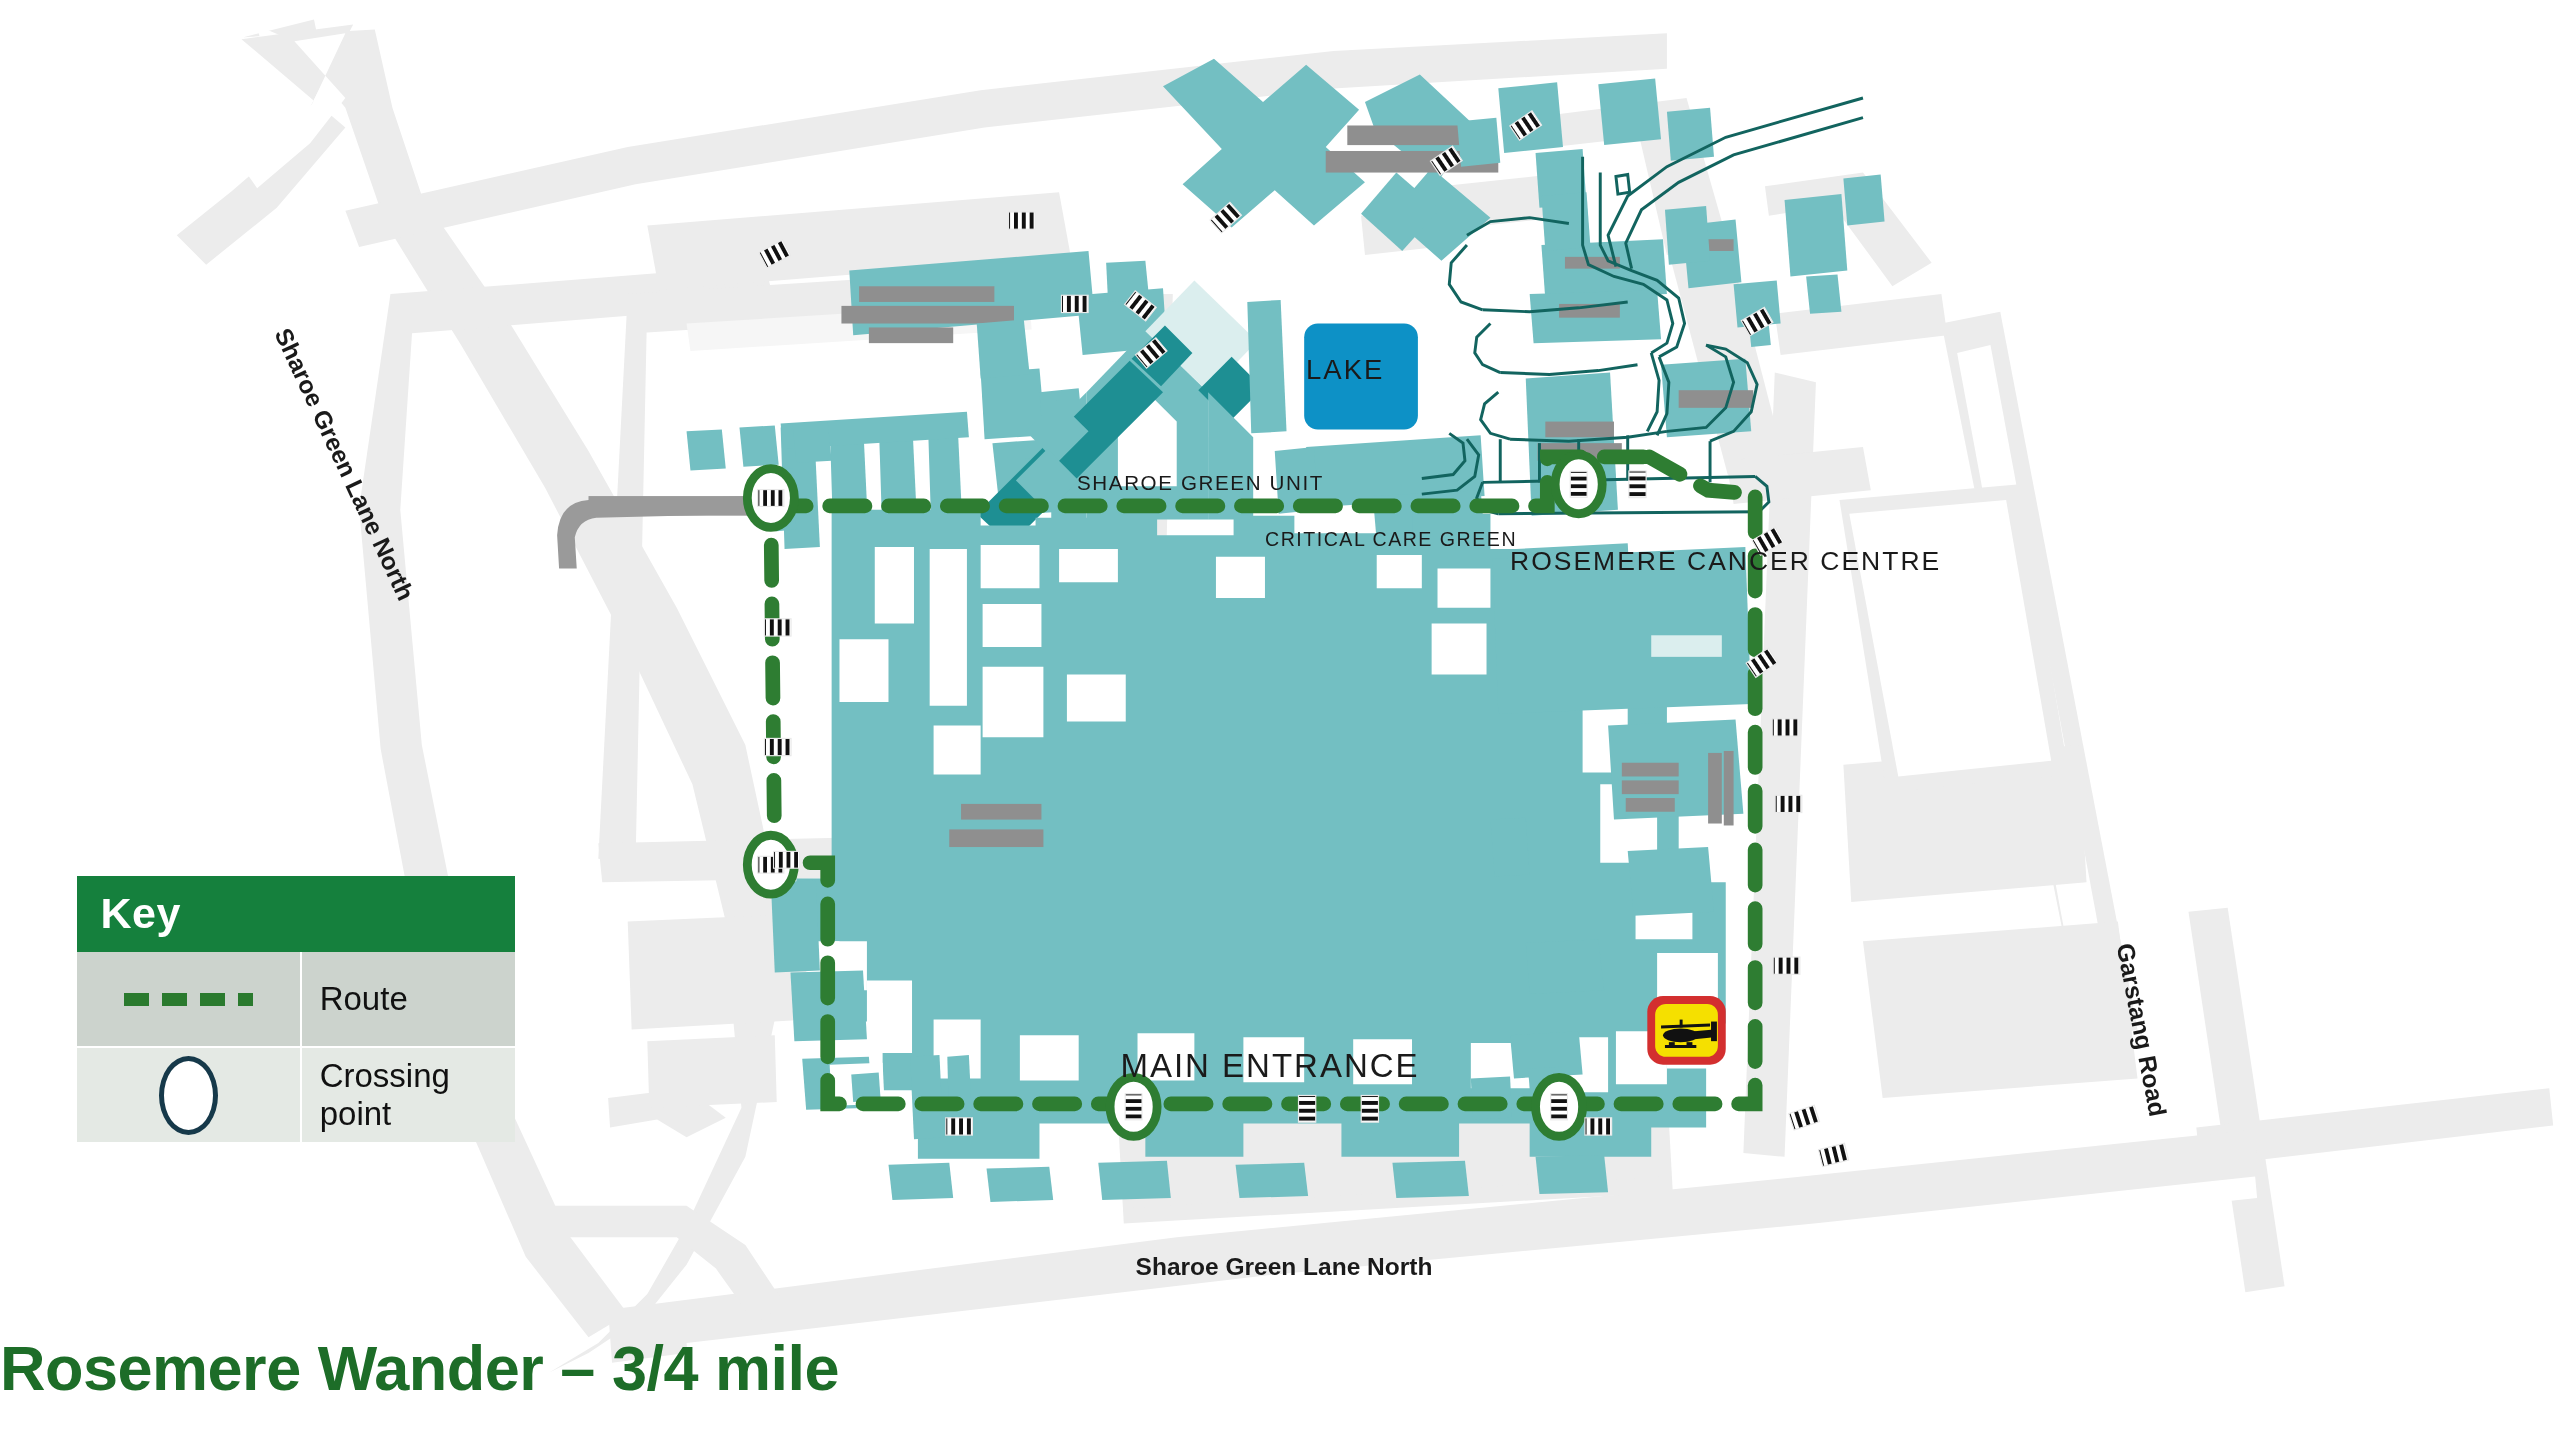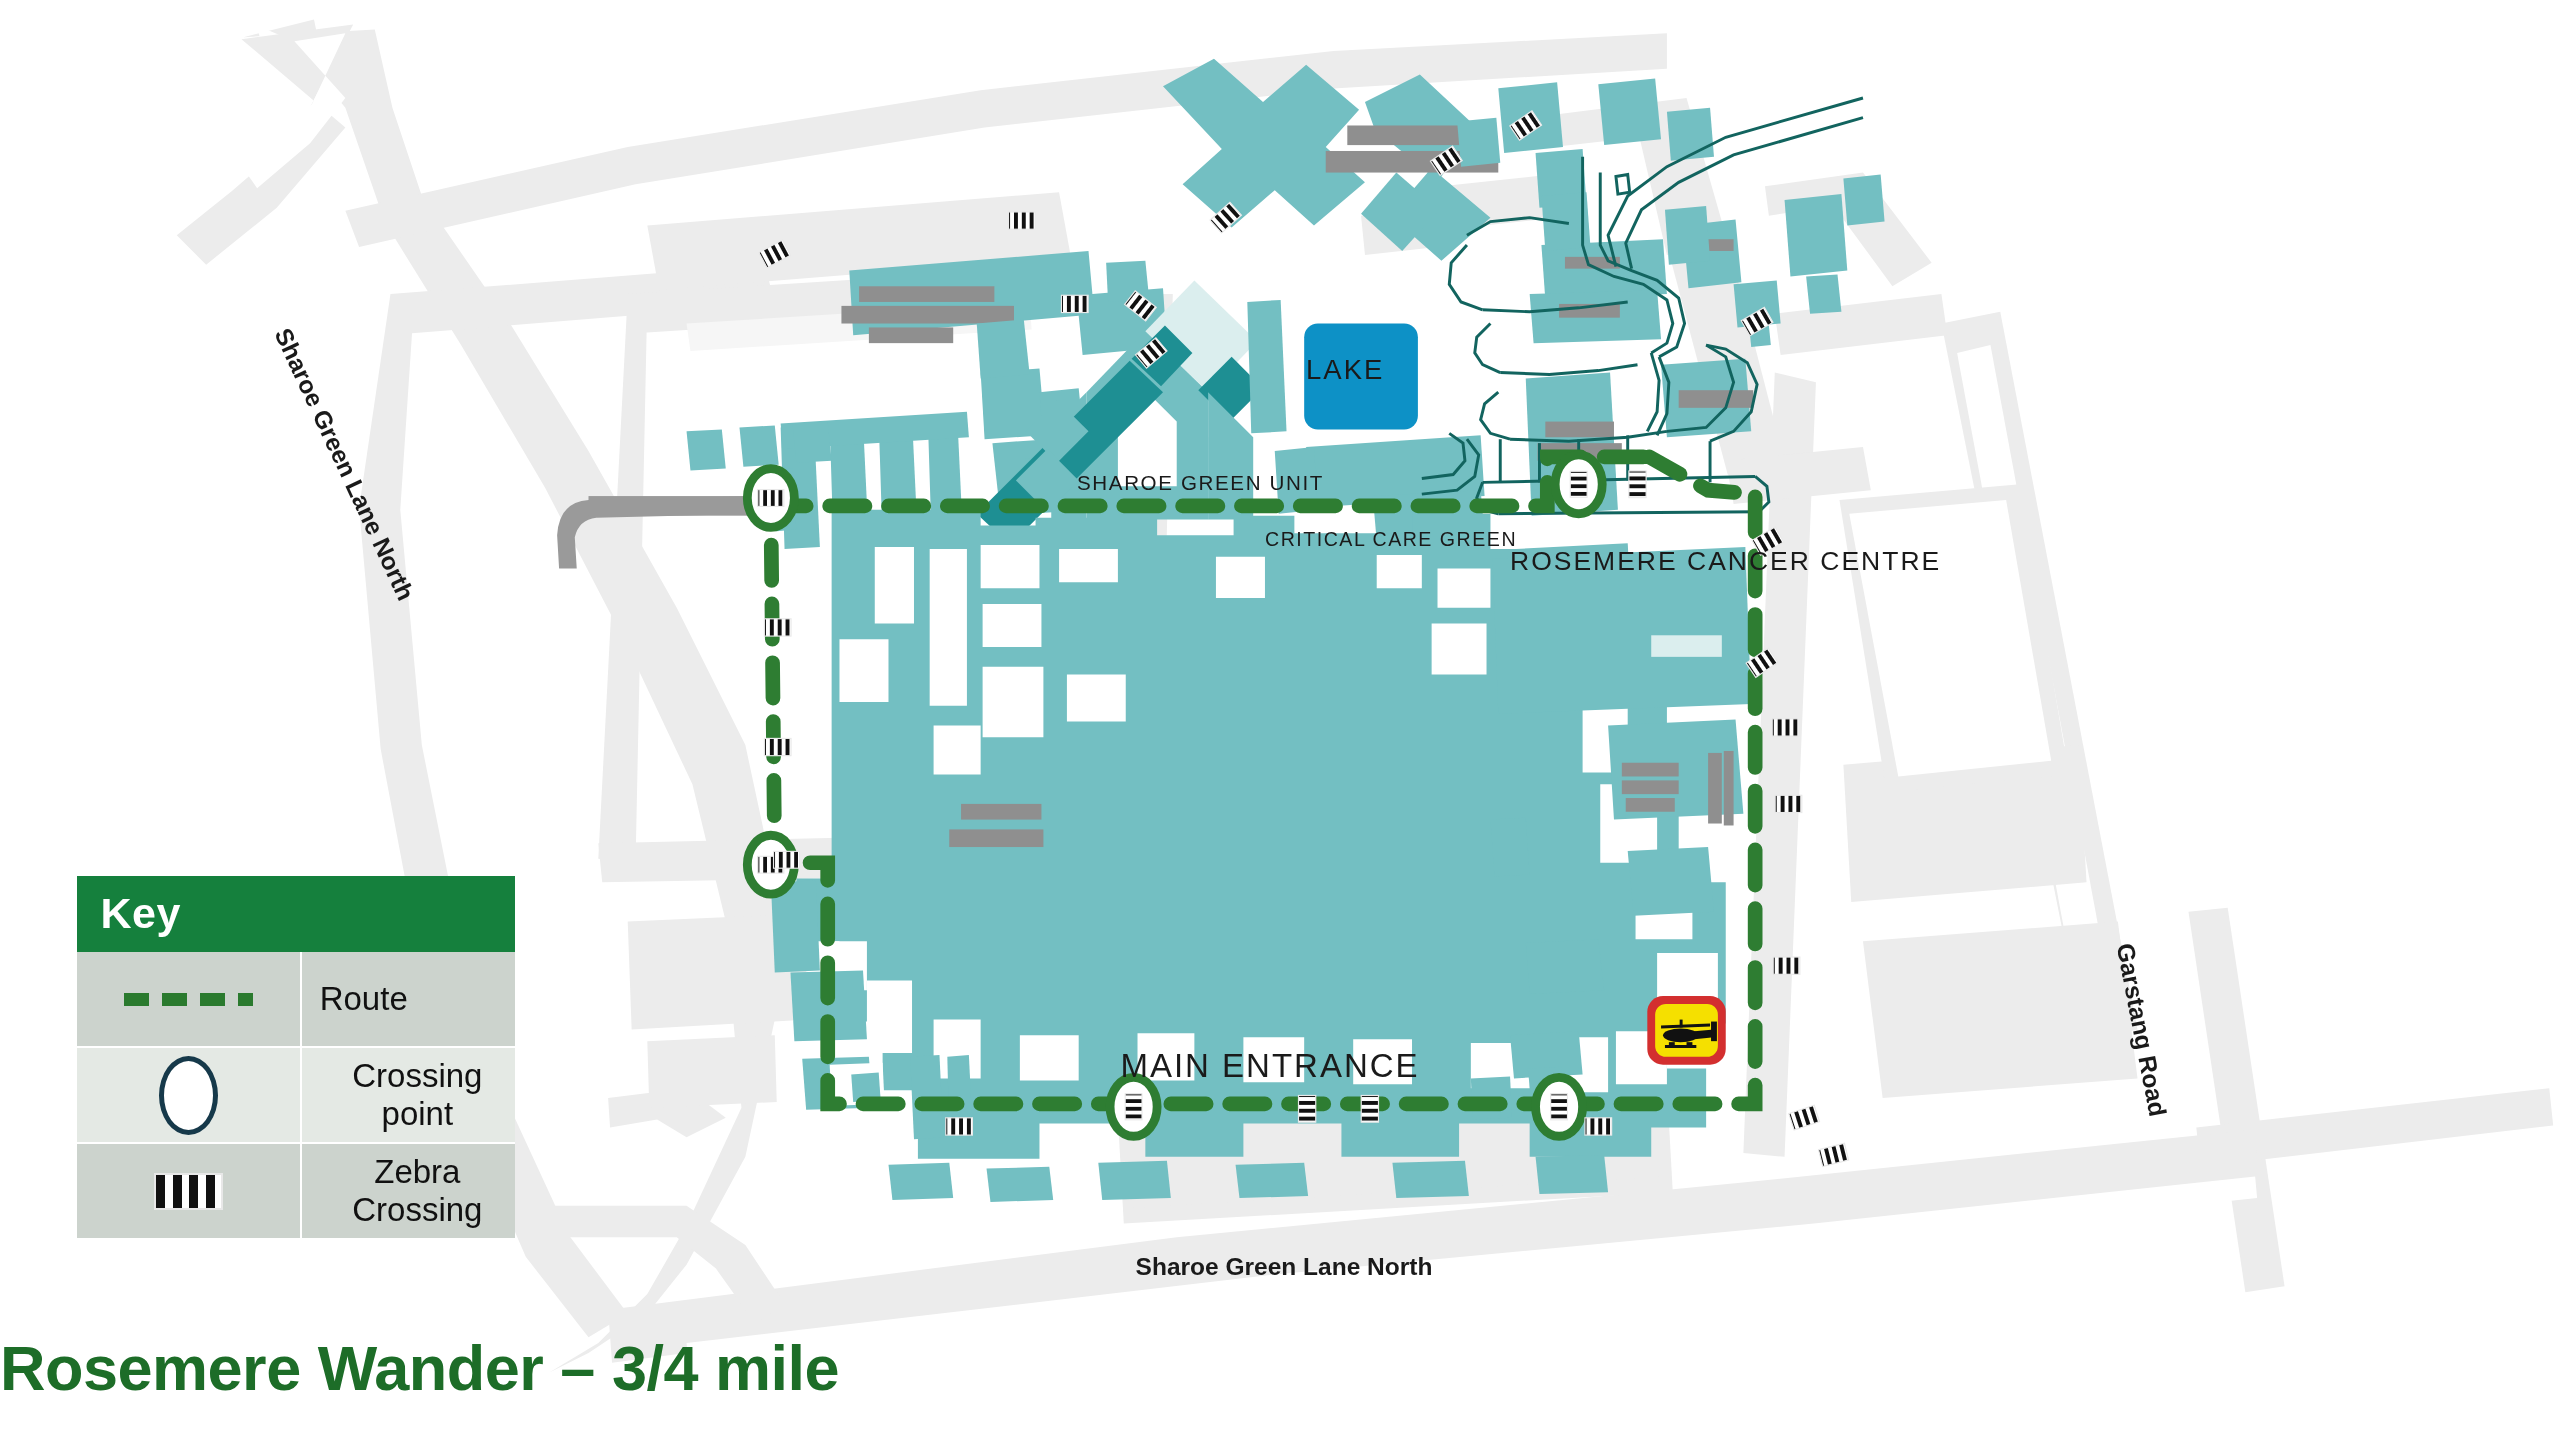--- a/index.html
+++ b/index.html
@@ -36,21 +36,20 @@
     font-size: 43px;
     font-weight: bold;
     padding: 15.7px 0 17.7px 23.5px;
     line-height: 1.0;
     letter-spacing: 0.5px;
   }
   .legend-row {
     display: flex;
     align-items: stretch;
     min-height: 94px;
-    text-align: center;
   }
   .legend-row.alt-a { background: #ccd3cd; }
   .legend-row.alt-b { background: #e4e9e4; }
   .legend-sym {
     width: 223px;
     display: flex;
     align-items: center;
     justify-content: center;
     flex: none;
   }
@@ -575,24 +574,18 @@
       <div class="legend-label">Route</div>
     </div>
 
     <div class="legend-row alt-b">
       <div class="legend-sym">
         <div class="sym-ellipse"></div>
       </div>
       <div class="legend-label">Crossing point</div>
     </div>
 
-    <div class="legend-row alt-a">
-      <div class="legend-sym">
-        <div class="sym-zebra"></div>
-      </div>
-      <div class="legend-label">Zebra Crossing</div>
-    </div>
   </div>
 
   <div id="title">Rosemere Wander – 3/4  mile</div>
 
 </div>
 
 
 </body></html>

